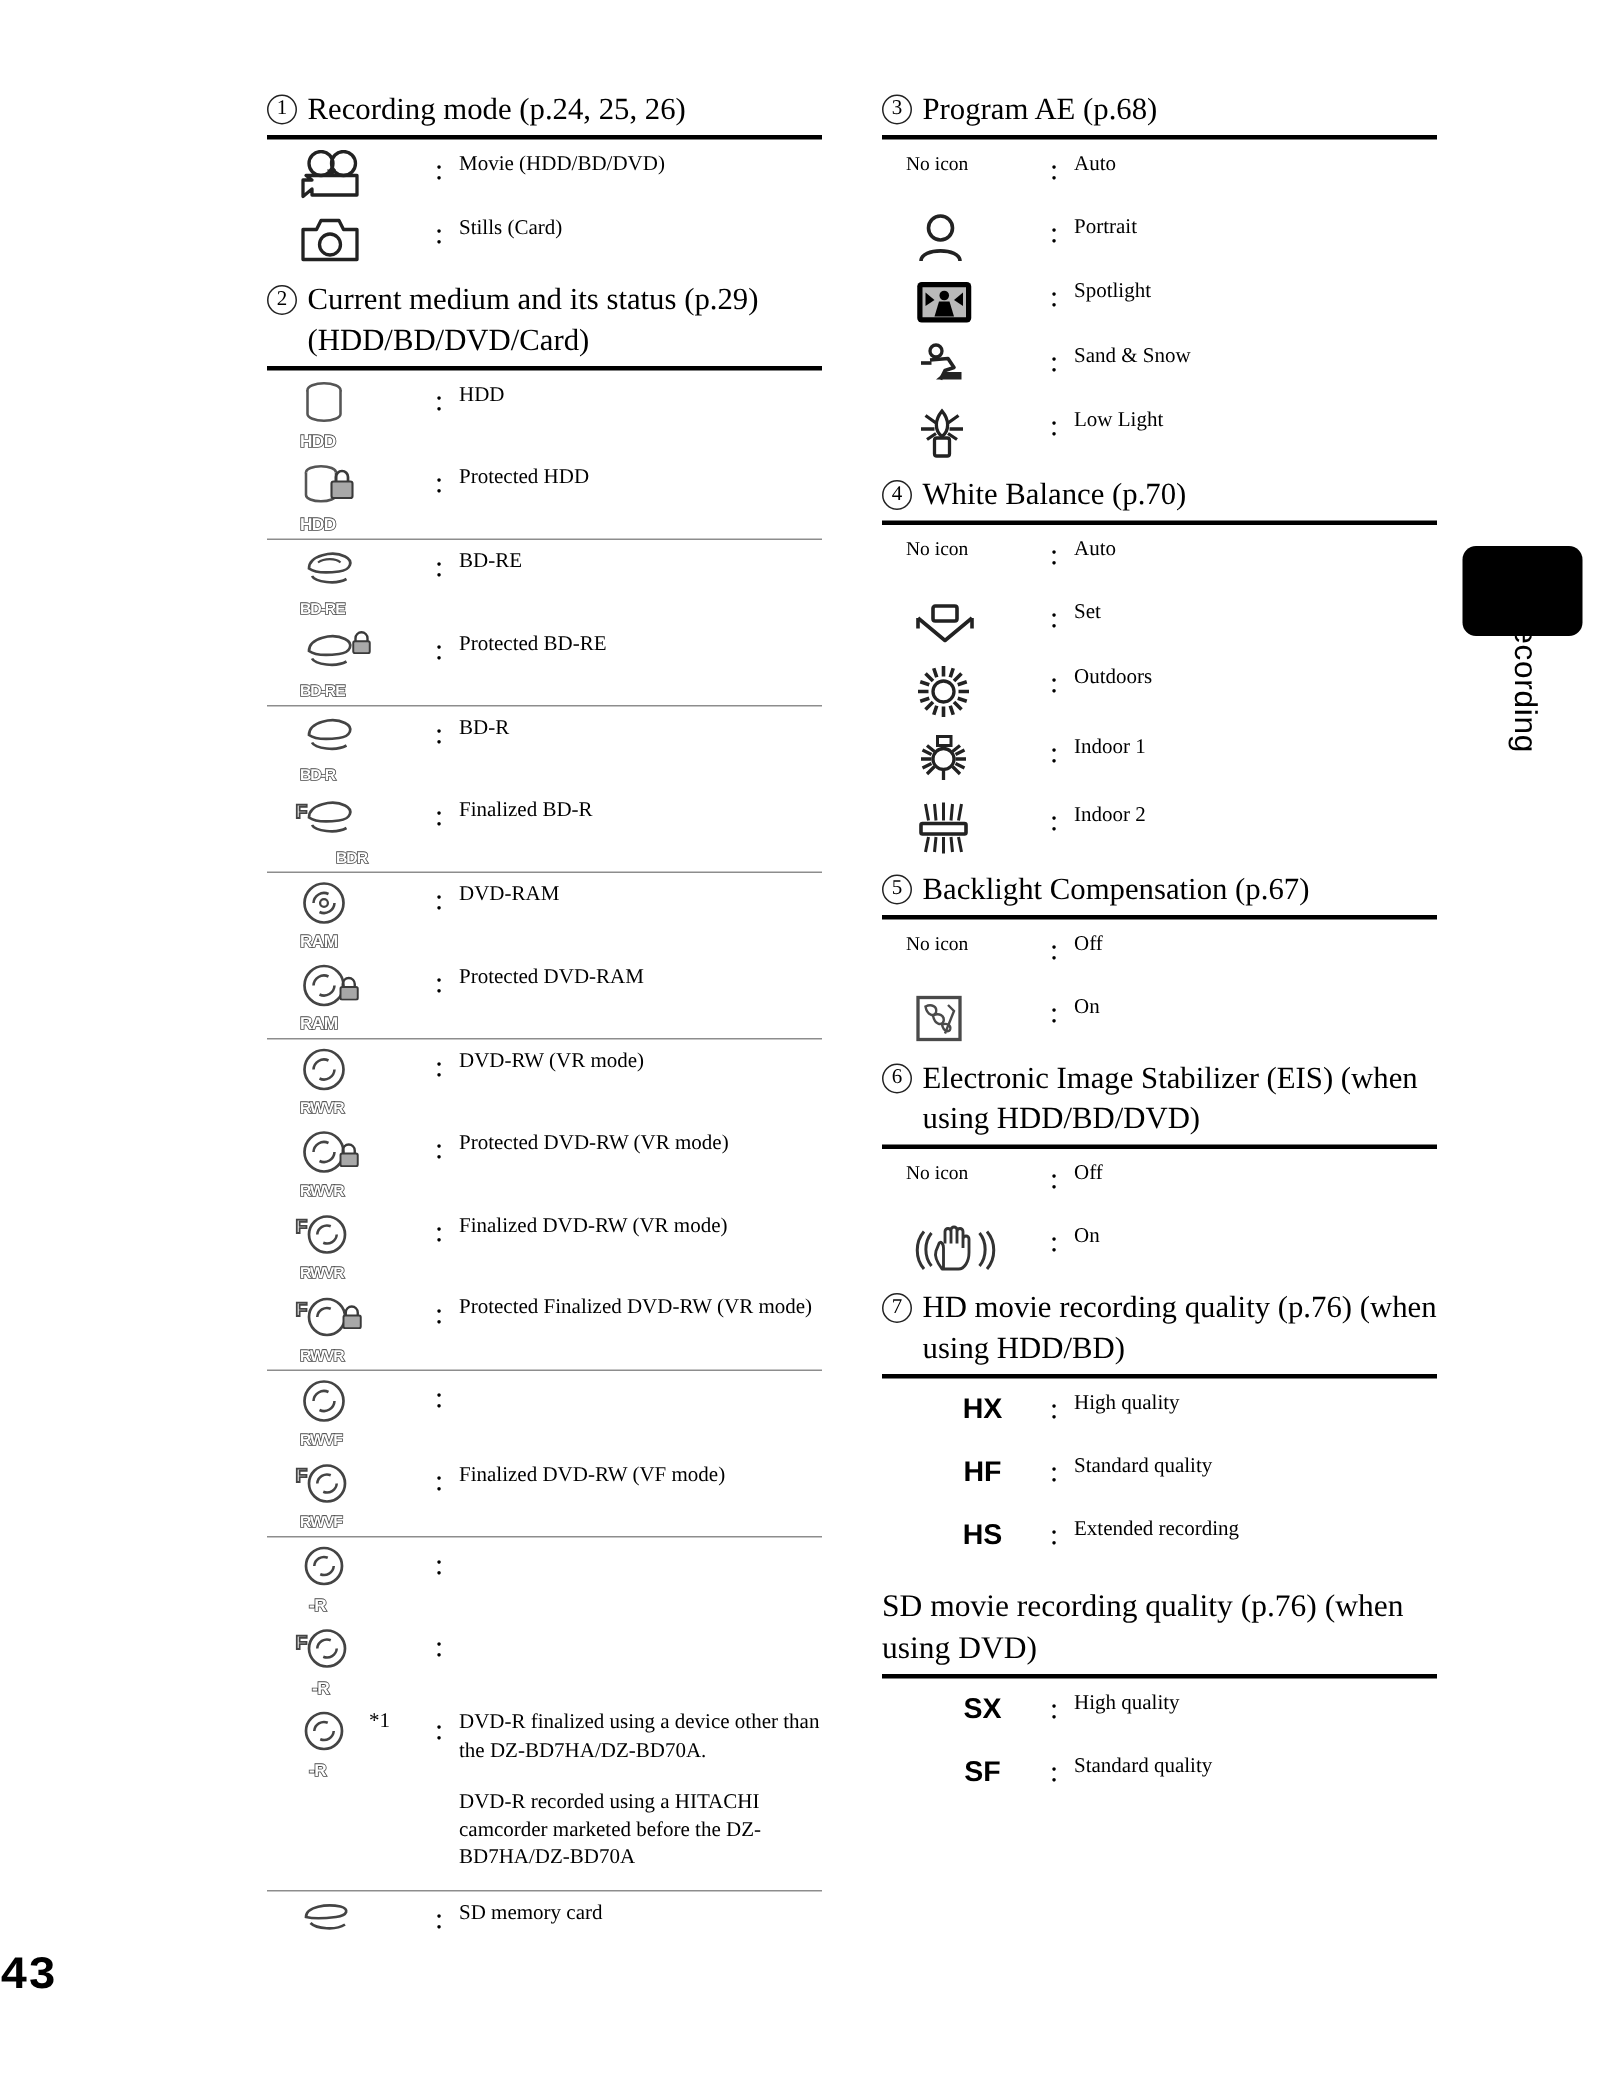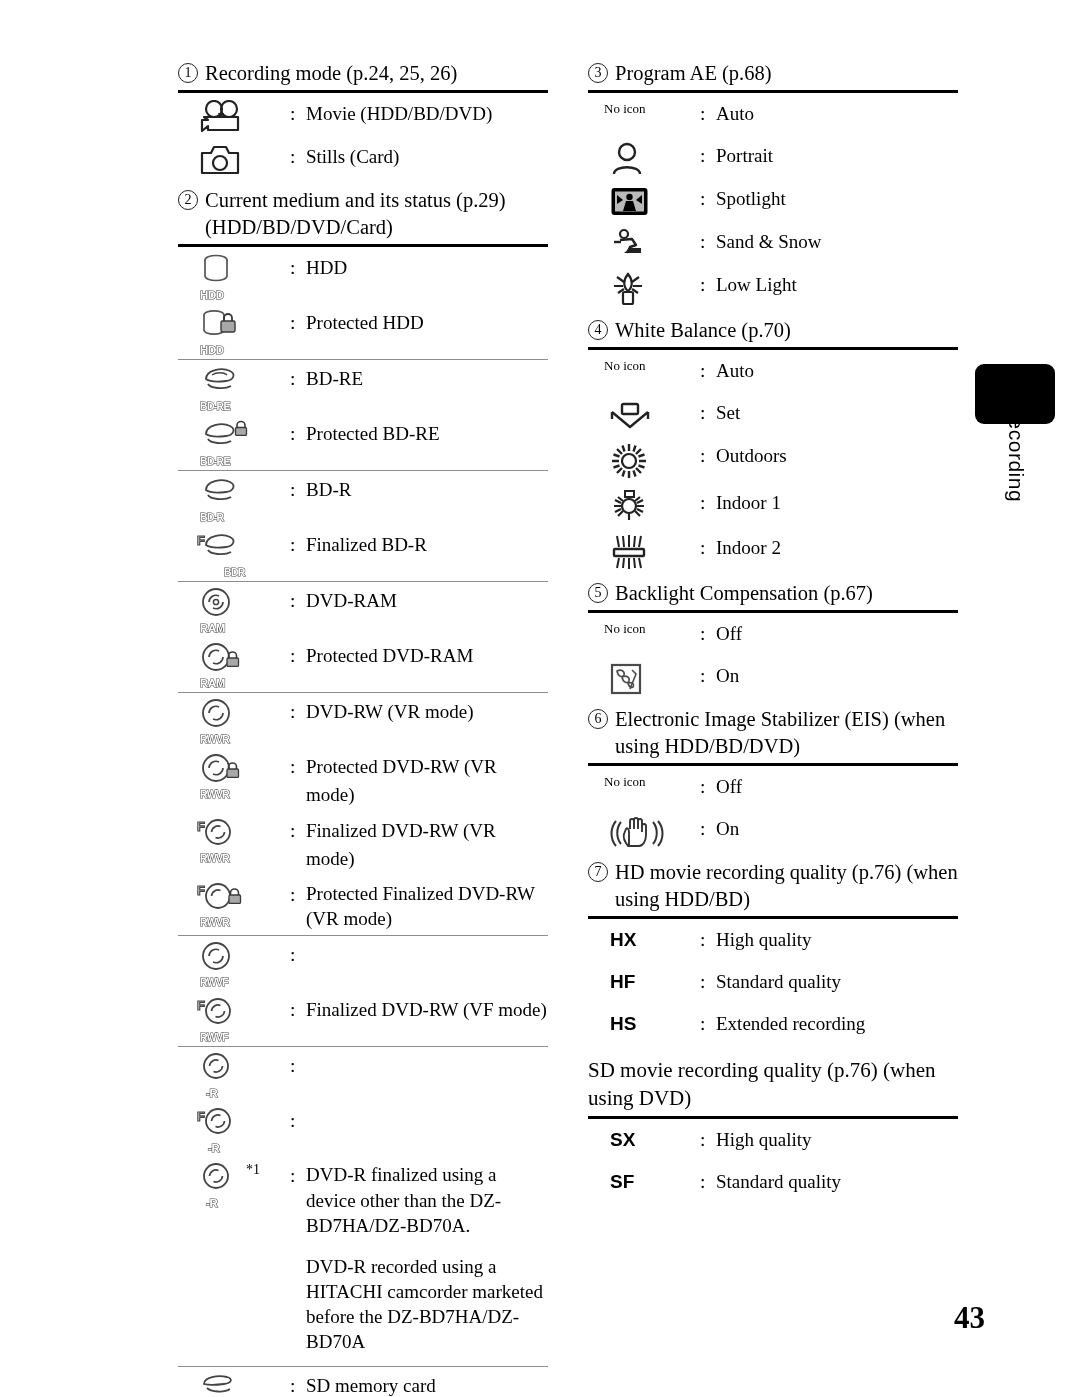--- a/index.html
+++ b/index.html
@@ -44,29 +44,29 @@
     display: flex; align-items: flex-start;
     min-height: 42px;
     padding: 5px 0 4px 0;
   }
   .row-icon {
     flex: 0 0 112px;
     display: flex; align-items: center; justify-content: flex-start;
     padding-left: 22px; min-height: 34px;
   }
   .row-colon { flex: 0 0 16px; font-size: 19.5px; line-height: 1.45; }
-  .row-label { flex: 1 1 auto; font-size: 19px; line-height: 1.45; }
+  .row-label { flex: 1 1 auto; font-size: 14px; line-height: 1.45; }
   .row-noicon {
     flex: 0 0 112px; padding-left: 16px;
     font-size: 13px; line-height: 1.45;
   }
   .row-code {
     flex: 0 0 112px; padding-left: 22px;
     font-family: "Liberation Sans", sans-serif;
-    font-weight: bold; font-size: 19px; line-height: 1.45;
+    font-weight: bold; font-size: 19px; line-height: 1.45; text-align: center;
   }
 
   
   .medium {
     position: relative; width: 54px; height: 46px;
   }
   .medium svg { position: absolute; left: 0; top: 0; }
   .badge {
     position: absolute; left: 0; bottom: -1px;
     font-family: "Liberation Sans", sans-serif;
@@ -99,22 +99,21 @@
   .tab-label {
     position: absolute; left: 946px; top: 440px;
     width: 140px; text-align: center;
     font-family: "Liberation Sans", sans-serif;
     font-size: 21px; letter-spacing: 0.5px;
     transform: rotate(90deg); transform-origin: center center;
   }
 
   .page-num {
     position: absolute; left: 0; top: 1300px; width: 985px;
-    text-align: right;
-    font-family: Liberation Serif, serif;
+    font-family: Liberation Mono, monospace;
     font-weight: bold; font-size: 31px;
   }
   .wrap-label { line-height: 1.32; }
 </style>
 </head>
 <body>
 
 <div class="page">
 
   <div class="col col-left">

